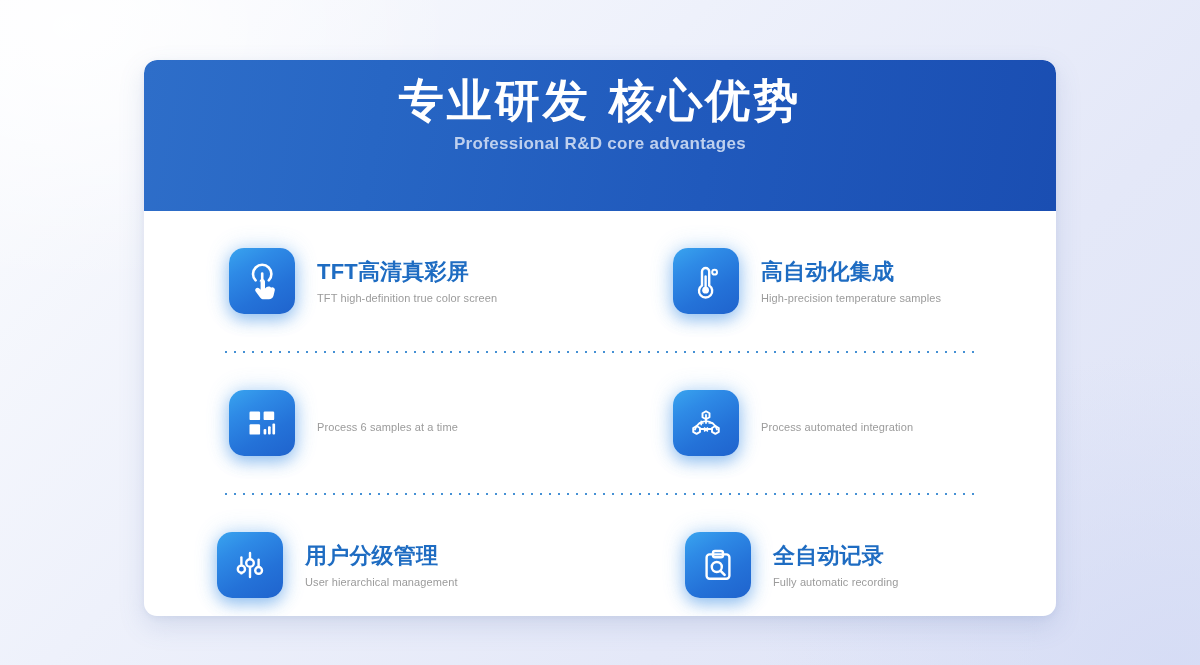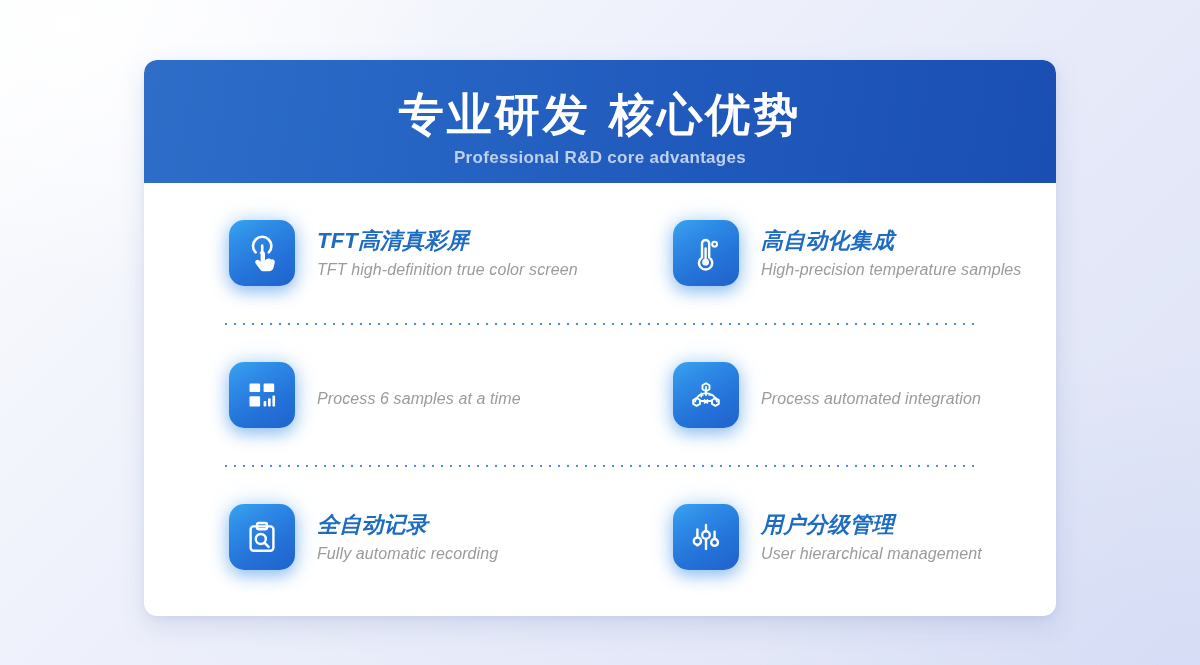--- a/index.html
+++ b/index.html
@@ -34,28 +34,28 @@
     height: 556px;
     background: #ffffff;
     border-radius: 13px;
     box-shadow: 0 10px 26px rgba(90,110,170,0.17), 0 2px 6px rgba(90,110,170,0.08);
     overflow: hidden;
   }
 
   
   .header {
     position: relative;
-    height: 123px;
+    height: 151px;
     background: linear-gradient(100deg, #2e6ec9 0%, #2766c4 26%, #2059bc 62%, #1a4eb2 100%);
     border-radius: 13px 13px 0 0;
     display: flex;
     flex-direction: column;
     align-items: center;
     justify-content: flex-start;
-    padding-top: 28px;
+    padding-top: 14px;
   }
 
   .header-title {
     font-family: "DejaVu Serif", "Liberation Serif", serif;
     font-size: 45px;
     font-weight: 700;
     color: #ffffff;
     letter-spacing: 3px;
     line-height: 1.18;
     white-space: nowrap;
@@ -73,21 +73,20 @@
   
   .features {
     position: relative;
     padding: 0;
   }
 
   .feature-row {
     display: flex;
     height: 140px;
     align-items: center;
-    font-style: italic;
   }
 
   .feature-cell {
     display: flex;
     align-items: center;
     width: 50%;
     padding-left: 85px;
   }
 
   .feature-cell.right { padding-left: 73px; }
@@ -119,21 +118,21 @@
     font-size: 22px;
     font-weight: 700;
     color: #1e6cc2;
     letter-spacing: 0.2px;
     line-height: 1.25;
     white-space: nowrap;
   }
 
   .feature-desc {
     margin-top: 7px;
-    font-size: 16px;
+    font-size: 11px;
     font-weight: 400;
     color: #9b9b9b;
     letter-spacing: 0.1px;
     white-space: nowrap;
   }
 
   
   .divider {
     height: 2px;
     margin: 0 auto;
@@ -227,48 +226,48 @@
           <div class="feature-desc">Process automated integration</div>
         </div>
       </div>
 
     </div>
 
     <div class="divider"></div>
 
     <div class="feature-row">
 
-      <div class="feature-cell">
-        <div class="icon-tile">
-          <svg width="40" height="40" viewBox="0 0 40 40" fill="none">
-            <rect x="8.6" y="9.4" width="22.8" height="24.4" rx="3.0" stroke="#ffffff" stroke-width="2.4" fill="none"></rect>
-            <rect x="15.0" y="6.0" width="10.0" height="6.2" rx="2.0" stroke="#ffffff" stroke-width="2.4" fill="none"></rect>
-            <circle cx="18.8" cy="22.0" r="5.0" stroke="#ffffff" stroke-width="2.4" fill="none"></circle>
-            <path d="M22.6 25.8l4.0 4.0" stroke="#ffffff" stroke-width="2.6" stroke-linecap="round"></path>
-          </svg>
-        </div>
-        <div class="feature-text">
-          <div class="feature-title">全自动记录</div>
-          <div class="feature-desc">Fully automatic recording</div>
-        </div>
-      </div>
-
       <div class="feature-cell right">
         <div class="icon-tile">
           <svg width="40" height="40" viewBox="0 0 40 40" fill="none">
             <path d="M11.4 12.4v16.0" stroke="#ffffff" stroke-width="2.4" stroke-linecap="round"></path>
             <path d="M20.0 8.0v24.0" stroke="#ffffff" stroke-width="2.4" stroke-linecap="round"></path>
             <path d="M28.6 14.6v13.6" stroke="#ffffff" stroke-width="2.4" stroke-linecap="round"></path>
             <circle cx="11.4" cy="24.2" r="3.6" fill="#2472d8" stroke="#ffffff" stroke-width="2.4"></circle>
             <circle cx="20.0" cy="18.0" r="3.8" fill="#2472d8" stroke="#ffffff" stroke-width="2.4"></circle>
             <circle cx="28.6" cy="25.4" r="3.4" fill="#2472d8" stroke="#ffffff" stroke-width="2.4"></circle>
           </svg>
         </div>
         <div class="feature-text">
           <div class="feature-title">用户分级管理</div>
           <div class="feature-desc">User hierarchical management</div>
         </div>
       </div>
 
+      <div class="feature-cell">
+        <div class="icon-tile">
+          <svg width="40" height="40" viewBox="0 0 40 40" fill="none">
+            <rect x="8.6" y="9.4" width="22.8" height="24.4" rx="3.0" stroke="#ffffff" stroke-width="2.4" fill="none"></rect>
+            <rect x="15.0" y="6.0" width="10.0" height="6.2" rx="2.0" stroke="#ffffff" stroke-width="2.4" fill="none"></rect>
+            <circle cx="18.8" cy="22.0" r="5.0" stroke="#ffffff" stroke-width="2.4" fill="none"></circle>
+            <path d="M22.6 25.8l4.0 4.0" stroke="#ffffff" stroke-width="2.6" stroke-linecap="round"></path>
+          </svg>
+        </div>
+        <div class="feature-text">
+          <div class="feature-title">全自动记录</div>
+          <div class="feature-desc">Fully automatic recording</div>
+        </div>
+      </div>
+
     </div>
 
   </div>
 </div>
 
 </body></html>

